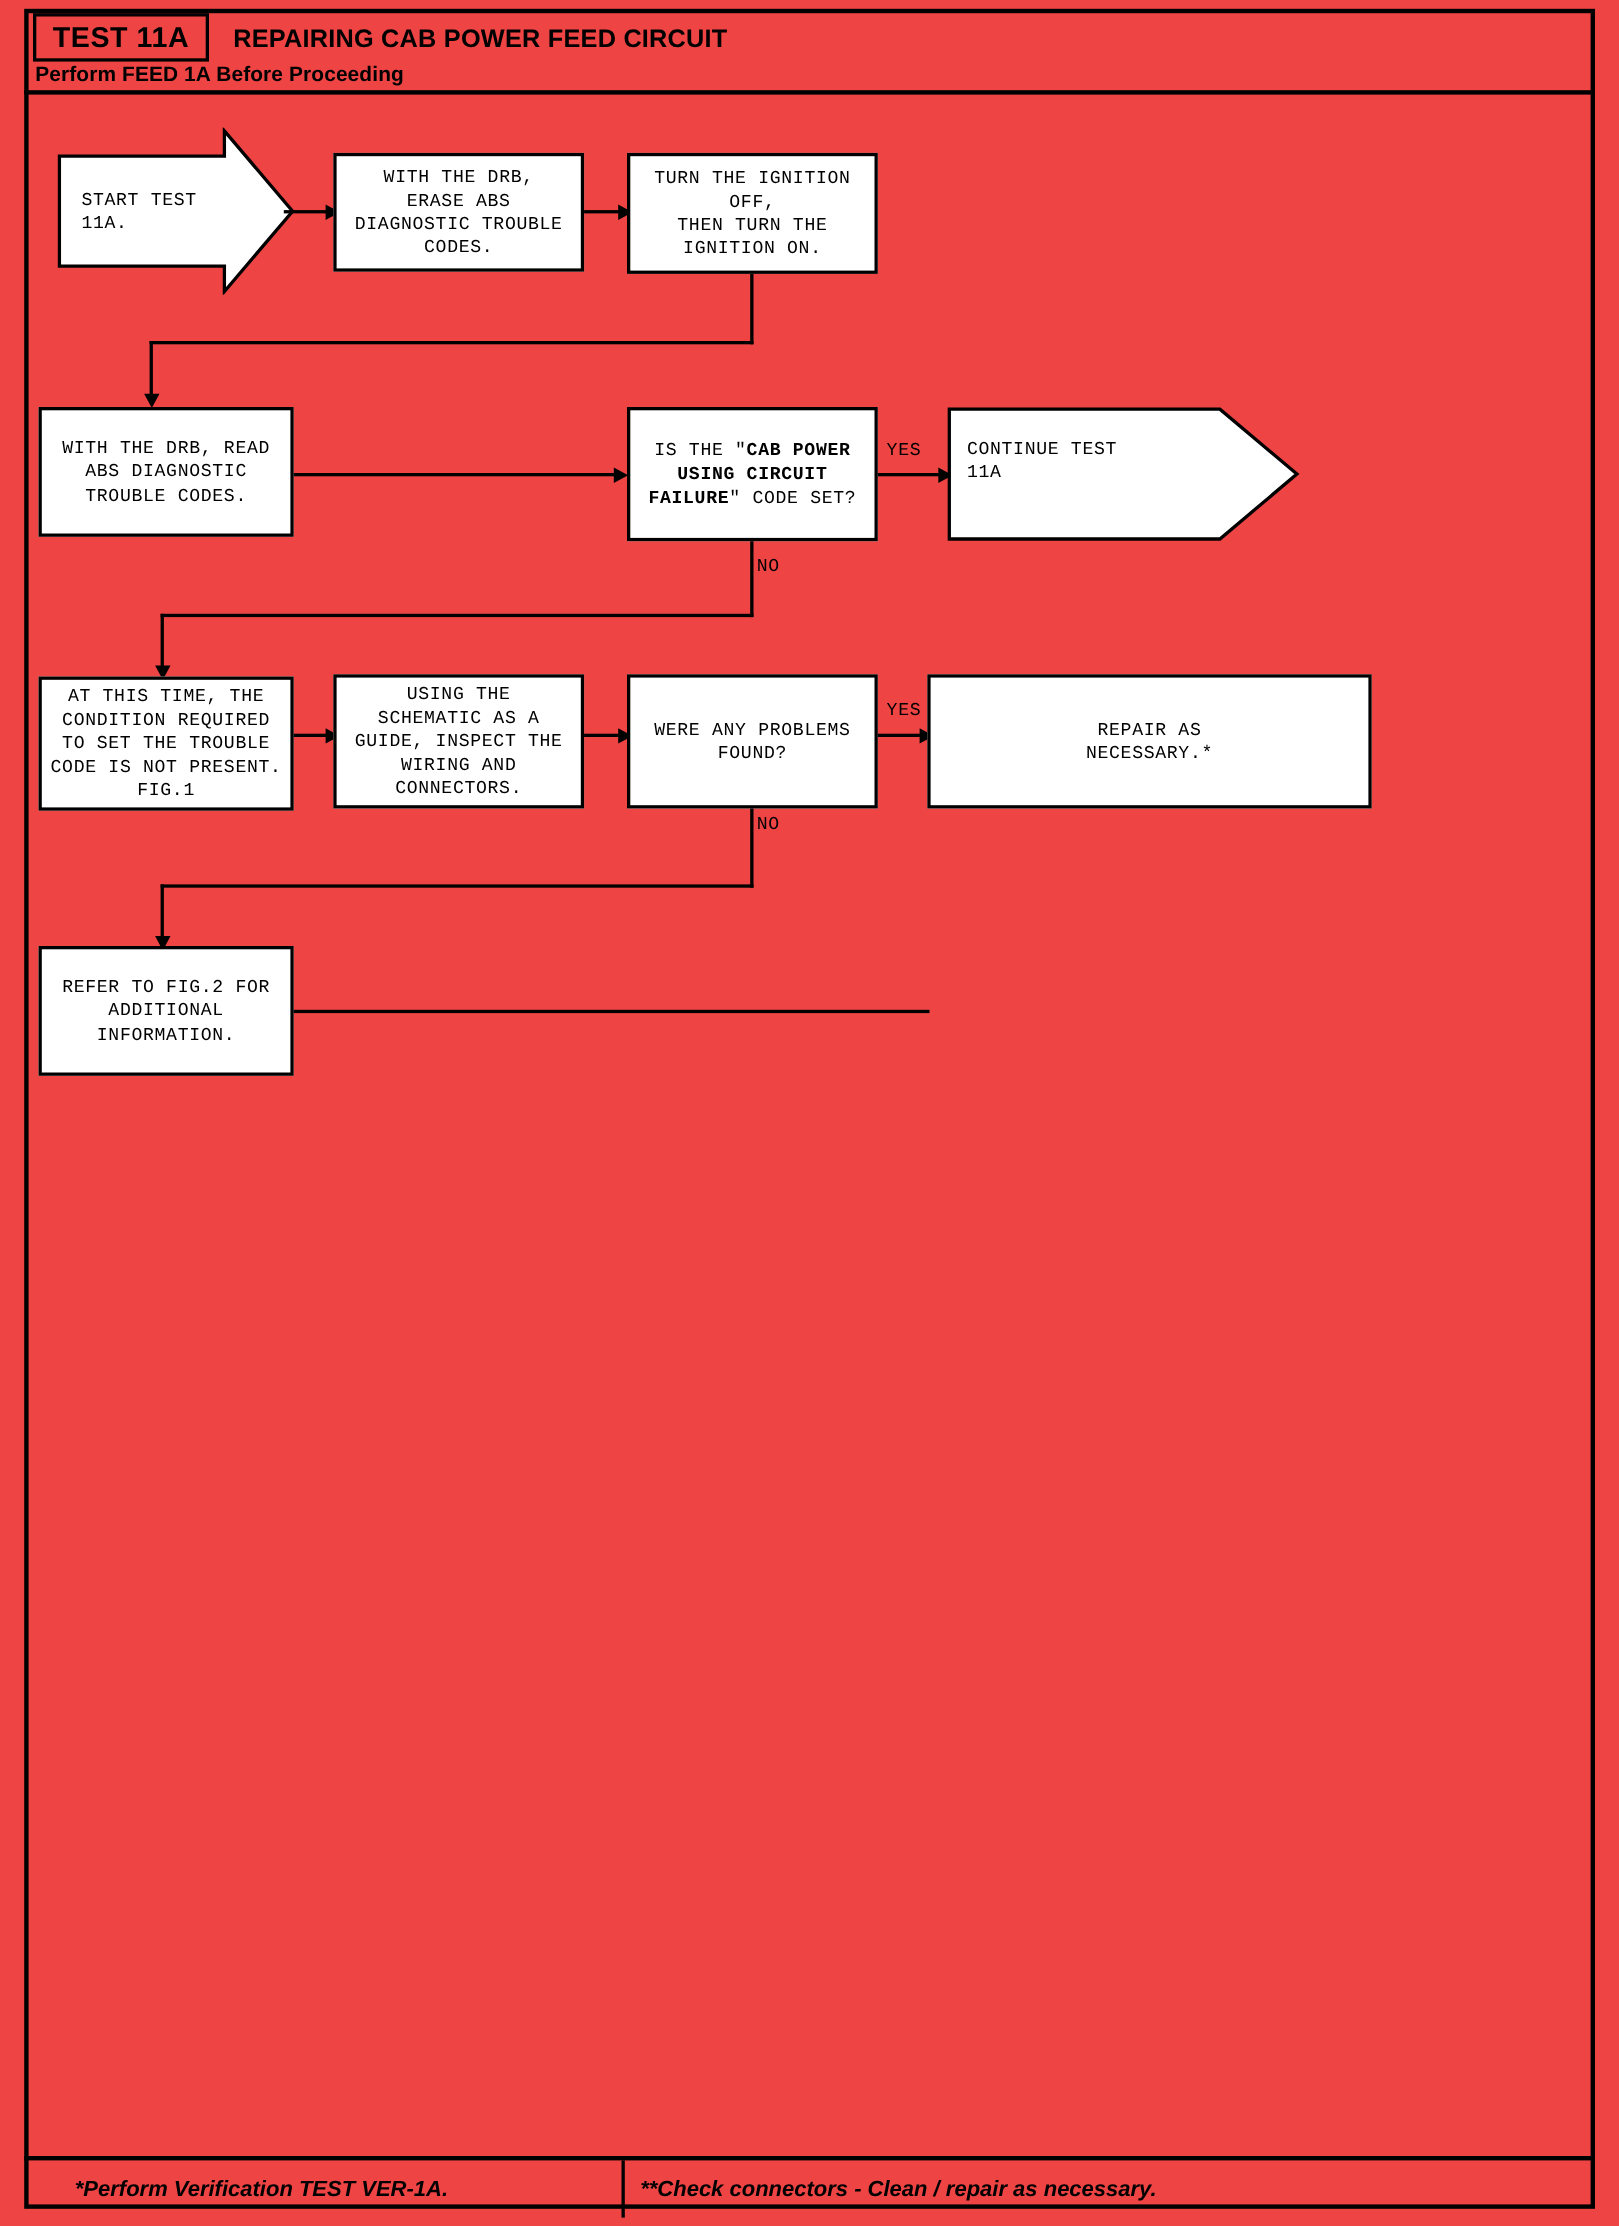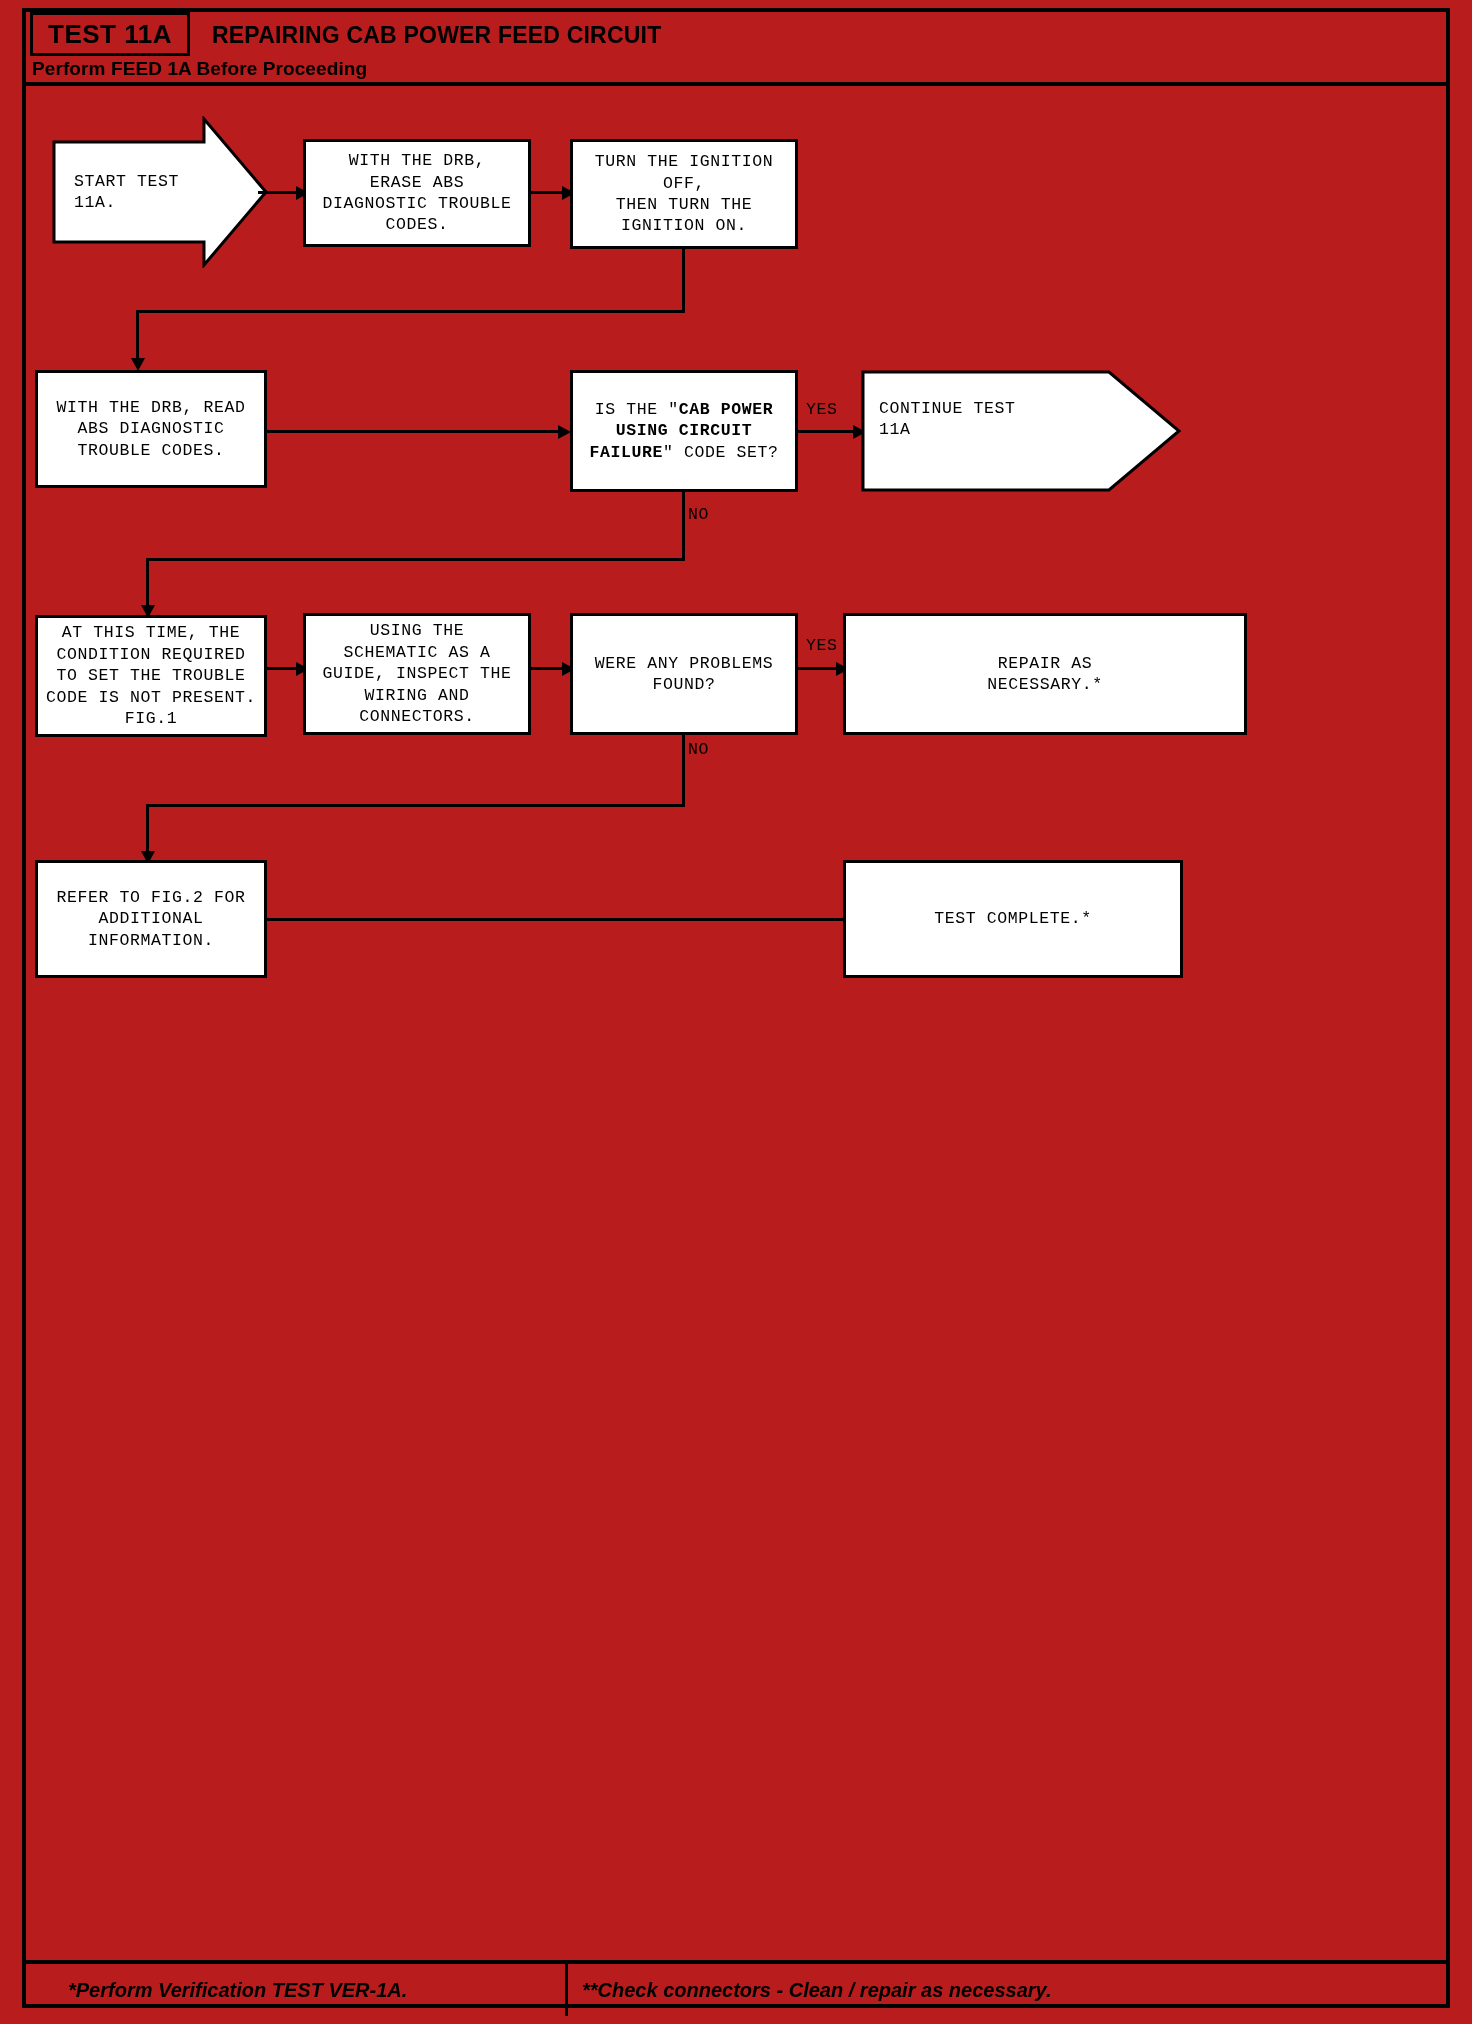--- a/index.html
+++ b/index.html
@@ -6,21 +6,21 @@
   html,body{margin:0;padding:0;background:#ffffff;}
   body{
     font-family:"Liberation Sans", sans-serif;
     width:1472px;height:2024px;
     -webkit-font-smoothing:none;
   }
   .page{
     position:relative;
     width:1472px;height:2024px;
     box-sizing:border-box;
-    background:#b91c1c;
+    background:#ef4444;
   }
   
   .frame{
     position:absolute;
     left:22px;top:8px;
     width:1428px;height:2000px;
     border:4px solid #000;
     box-sizing:border-box;
   }
   
@@ -250,22 +250,19 @@
   <div class="arrowhead ah-down" style="left:141px;top:851px;"></div>
 
   <div class="node" style="left:35px;top:860px;width:232px;height:118px;">
     <span>REFER TO FIG.2 FOR
 ADDITIONAL
 INFORMATION.</span>
   </div>
 
   <div class="ln lnh" style="left:267px;top:918px;width:578px;"></div>
 
-  <div class="node" style="left:843px;top:860px;width:340px;height:118px;">
-    <span>TEST COMPLETE.*</span>
-  </div>
 
   <div class="ftr">
     <div class="ftr-cell ftr-left">*Perform Verification TEST VER-1A.</div>
     <div class="ftr-cell ftr-right">**Check connectors - Clean / repair as necessary.</div>
   </div>
 
 </div>
 
 </body></html>

